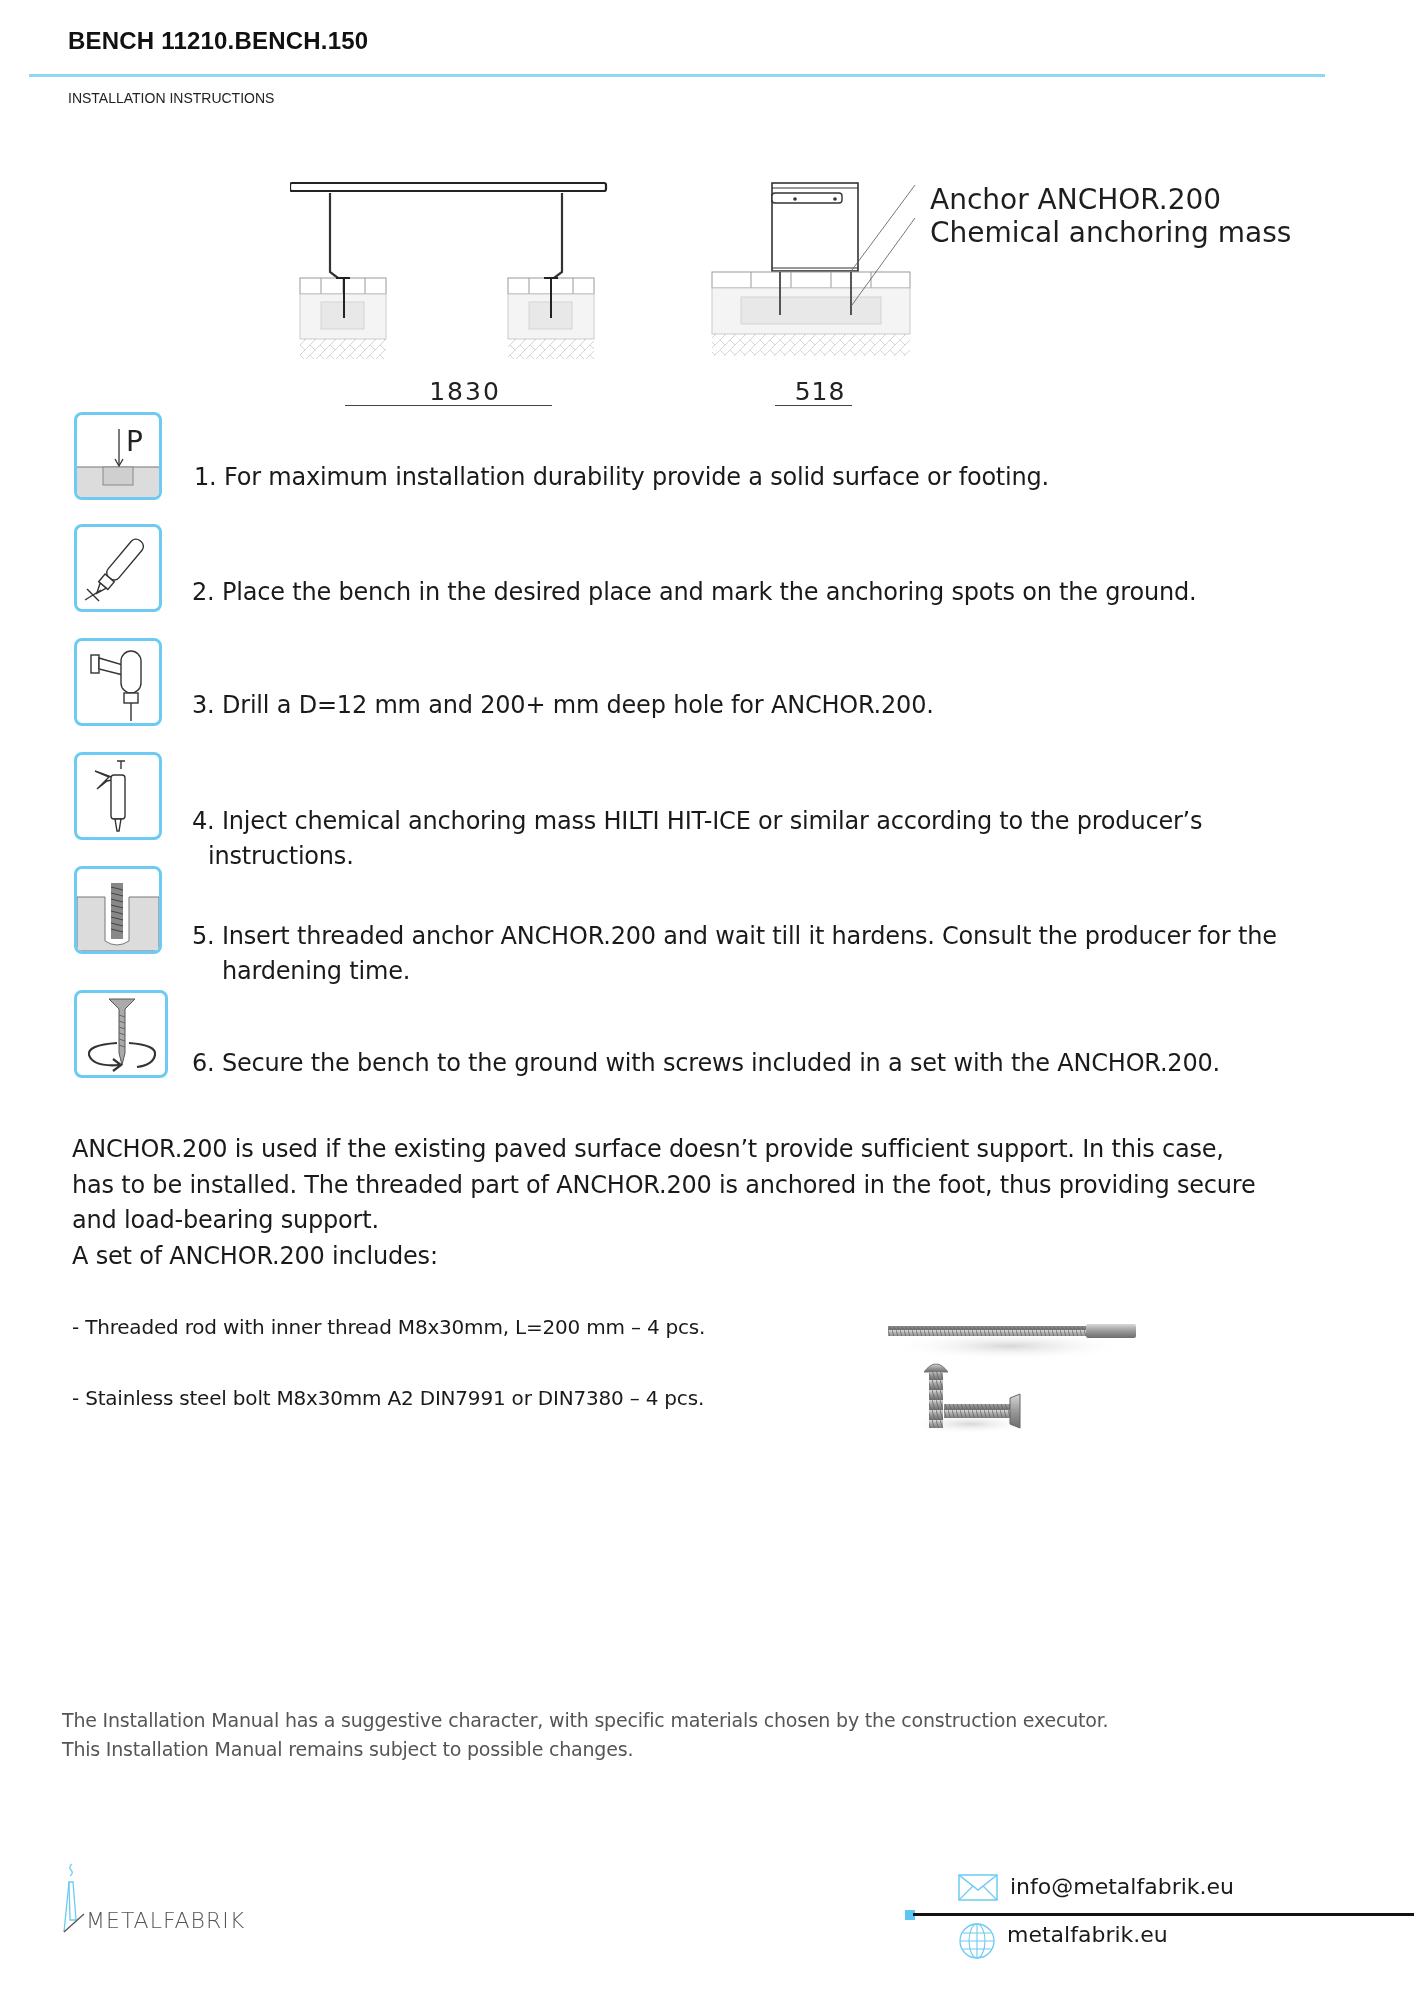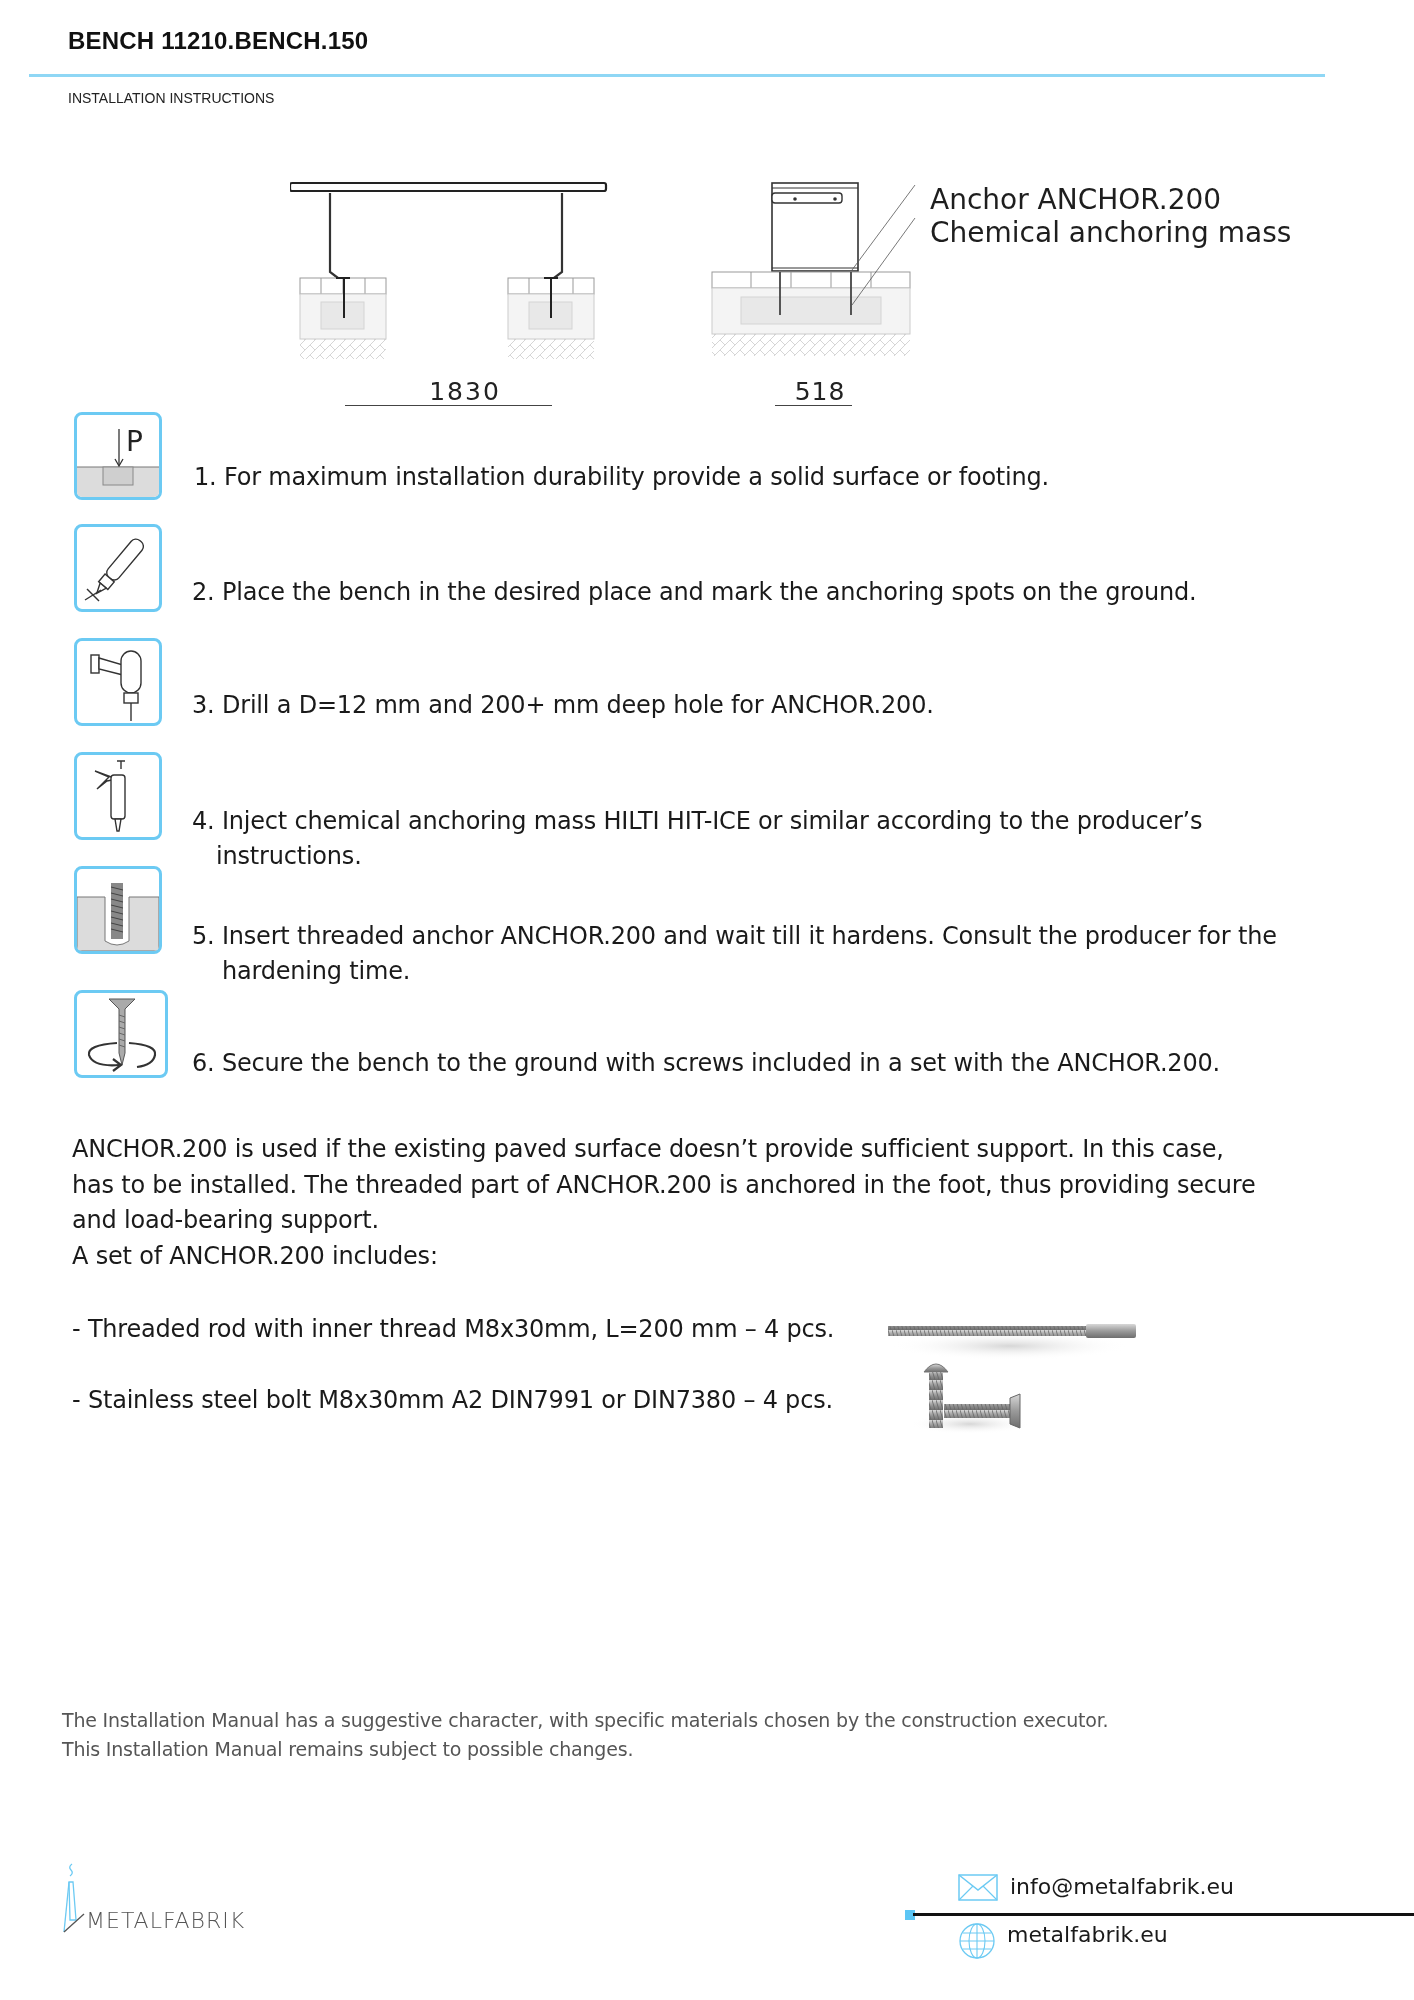--- a/index.html
+++ b/index.html
@@ -9,21 +9,21 @@
   .title { left:68px; top:27px; font-family:"Liberation Sans", sans-serif; font-weight:bold; font-size:24px; color:#111; letter-spacing:0.2px; }
   .hline { left:29px; top:74px; width:1296px; height:3px; background:#8fd7f5; }
   .subtitle { left:68px; top:90px; font-family:Liberation Sans, sans-serif; font-size:14px; color:#222; }
   .dim { font-family:"DejaVu Sans", sans-serif; font-size:25px; color:#222; text-align:center; letter-spacing:2px; }
   .dimline { height:1px; background:#444; }
   .label { font-size:28px; color:#1e1e1e; font-family:"DejaVu Sans", sans-serif; }
   .iconbox { width:88px; height:88px; border:3px solid #6ccaf3; border-radius:8px; background:#fff; box-sizing:border-box; overflow:hidden; }
   .step { font-size:24px; color:#1a1a1a; line-height:35px; letter-spacing:-0.2px; }
   .para { left:72px; top:1132px; width:1320px; font-size:24px; line-height:35.5px; color:#1a1a1a; letter-spacing:-0.2px; }
   .para p { margin:0; white-space:nowrap; }
-  .item { font-size:24px; color:#1a1a1a; letter-spacing:-0.2px; white-space:nowrap; }
+  .item { font-size:20px; color:#1a1a1a; letter-spacing:-0.2px; white-space:nowrap; }
   .disclaimer { left:62px; top:1706px; font-size:19px; line-height:28.5px; color:#555; letter-spacing:-0.2px; }
   .disclaimer p { margin:0; white-space:nowrap; }
   .contact { font-size:22px; color:#1a1a1a; }
   .footline { left:913px; top:1913px; width:501px; height:3px; background:#111; }
   .footsq { left:905px; top:1910px; width:10px; height:10px; background:#5cc6f5; }
 </style>
 </head>
 <body>
 
 <div class="abs title">BENCH 11210.BENCH.150</div>
@@ -144,21 +144,21 @@
     <g stroke="#333" stroke-width="1.4" fill="#fff">
       <line x1="44" y1="6" x2="44" y2="14"></line>
       <line x1="40" y1="6" x2="48" y2="6"></line>
       <path d="M18 16 L40 24 L30 26 L20 34 L32 22 Z"></path>
       <rect x="34" y="20" width="14" height="44" rx="3"></rect>
       <path d="M38 64 L44 64 L42 76 L40 76 Z"></path>
     </g>
   </svg>
 </div>
 <div class="abs step" style="left:192px;top:804px;">4. Inject chemical anchoring mass HILTI HIT-ICE or similar according to the producer’s</div>
-<div class="abs step" style="left:216px;top:839px;">instructions.</div>
+<div class="abs step" style="left:208px;top:839px;">instructions.</div>
 
 <div class="abs iconbox" style="left:74px;top:866px;">
   <svg width="82" height="82">
     <path d="M0 28 L28 28 L28 72 Q40 80 52 72 L52 28 L82 28 L82 82 L0 82 Z" fill="#dcdcdc" stroke="#777"></path>
     <rect x="34" y="14" width="12" height="56" fill="#888"></rect>
     <g stroke="#444" stroke-width="1">
       <line x1="34" y1="18" x2="46" y2="21"></line>
         <line x1="34" y1="24" x2="46" y2="27"></line>
       <line x1="34" y1="30" x2="46" y2="33"></line>
         <line x1="34" y1="36" x2="46" y2="39"></line>

